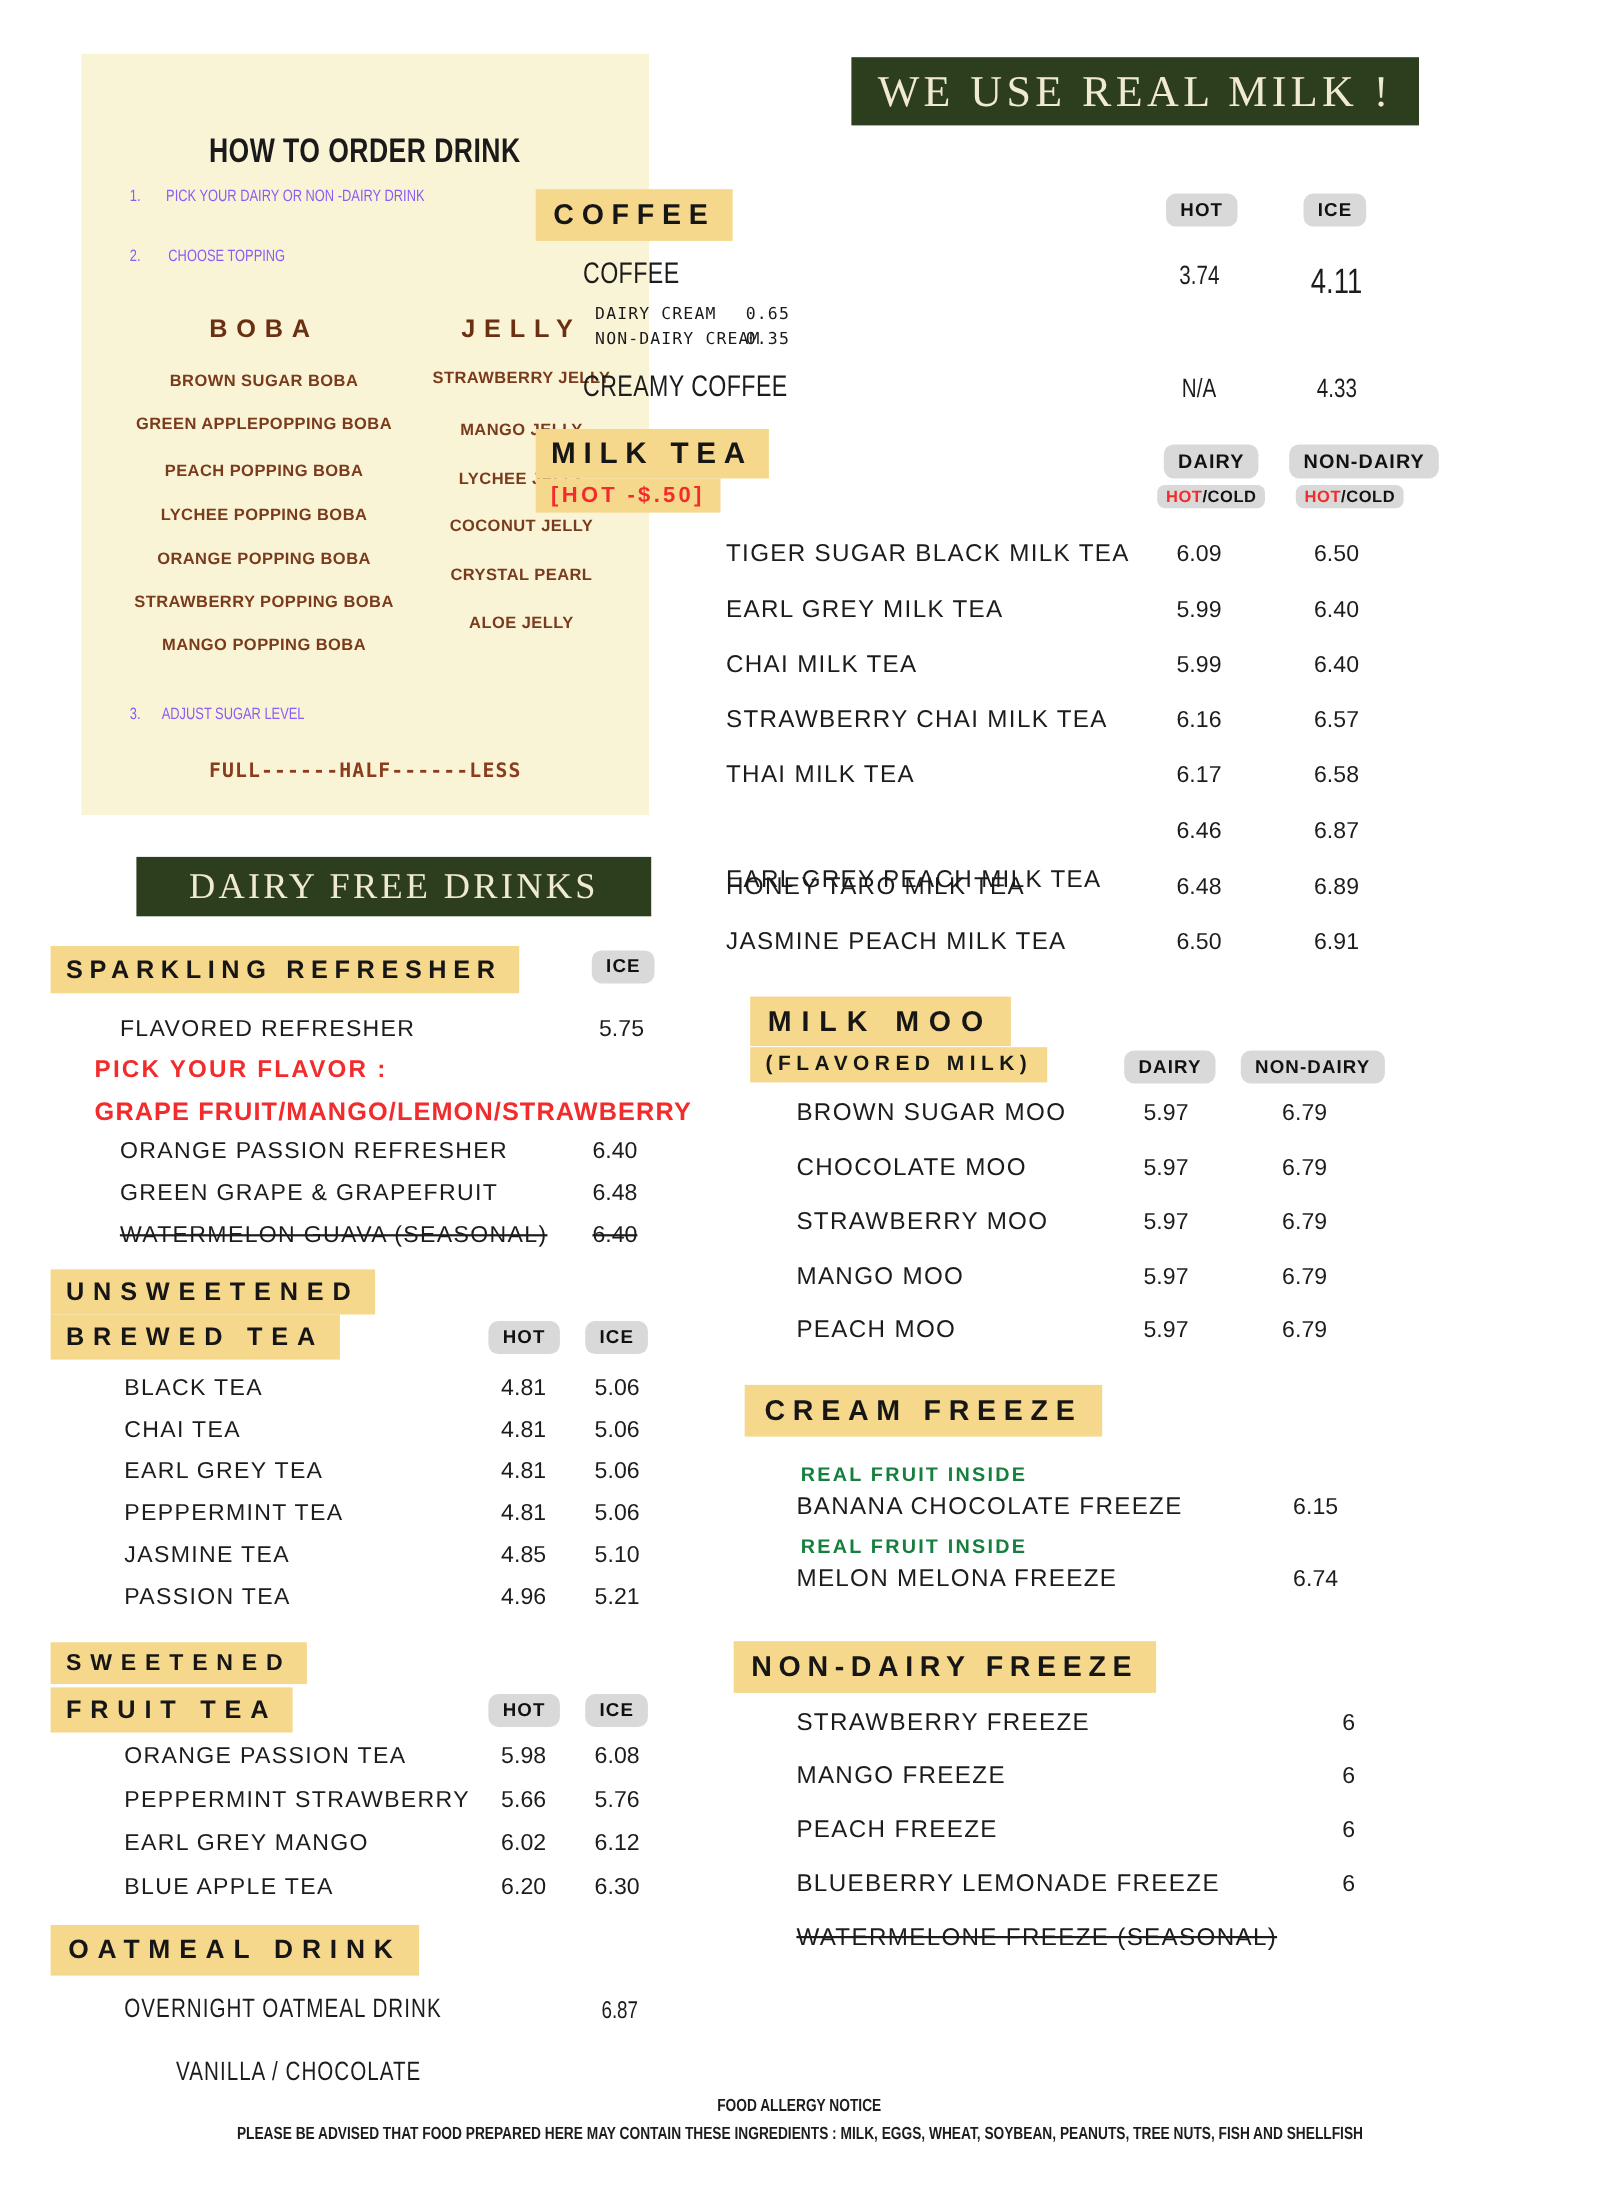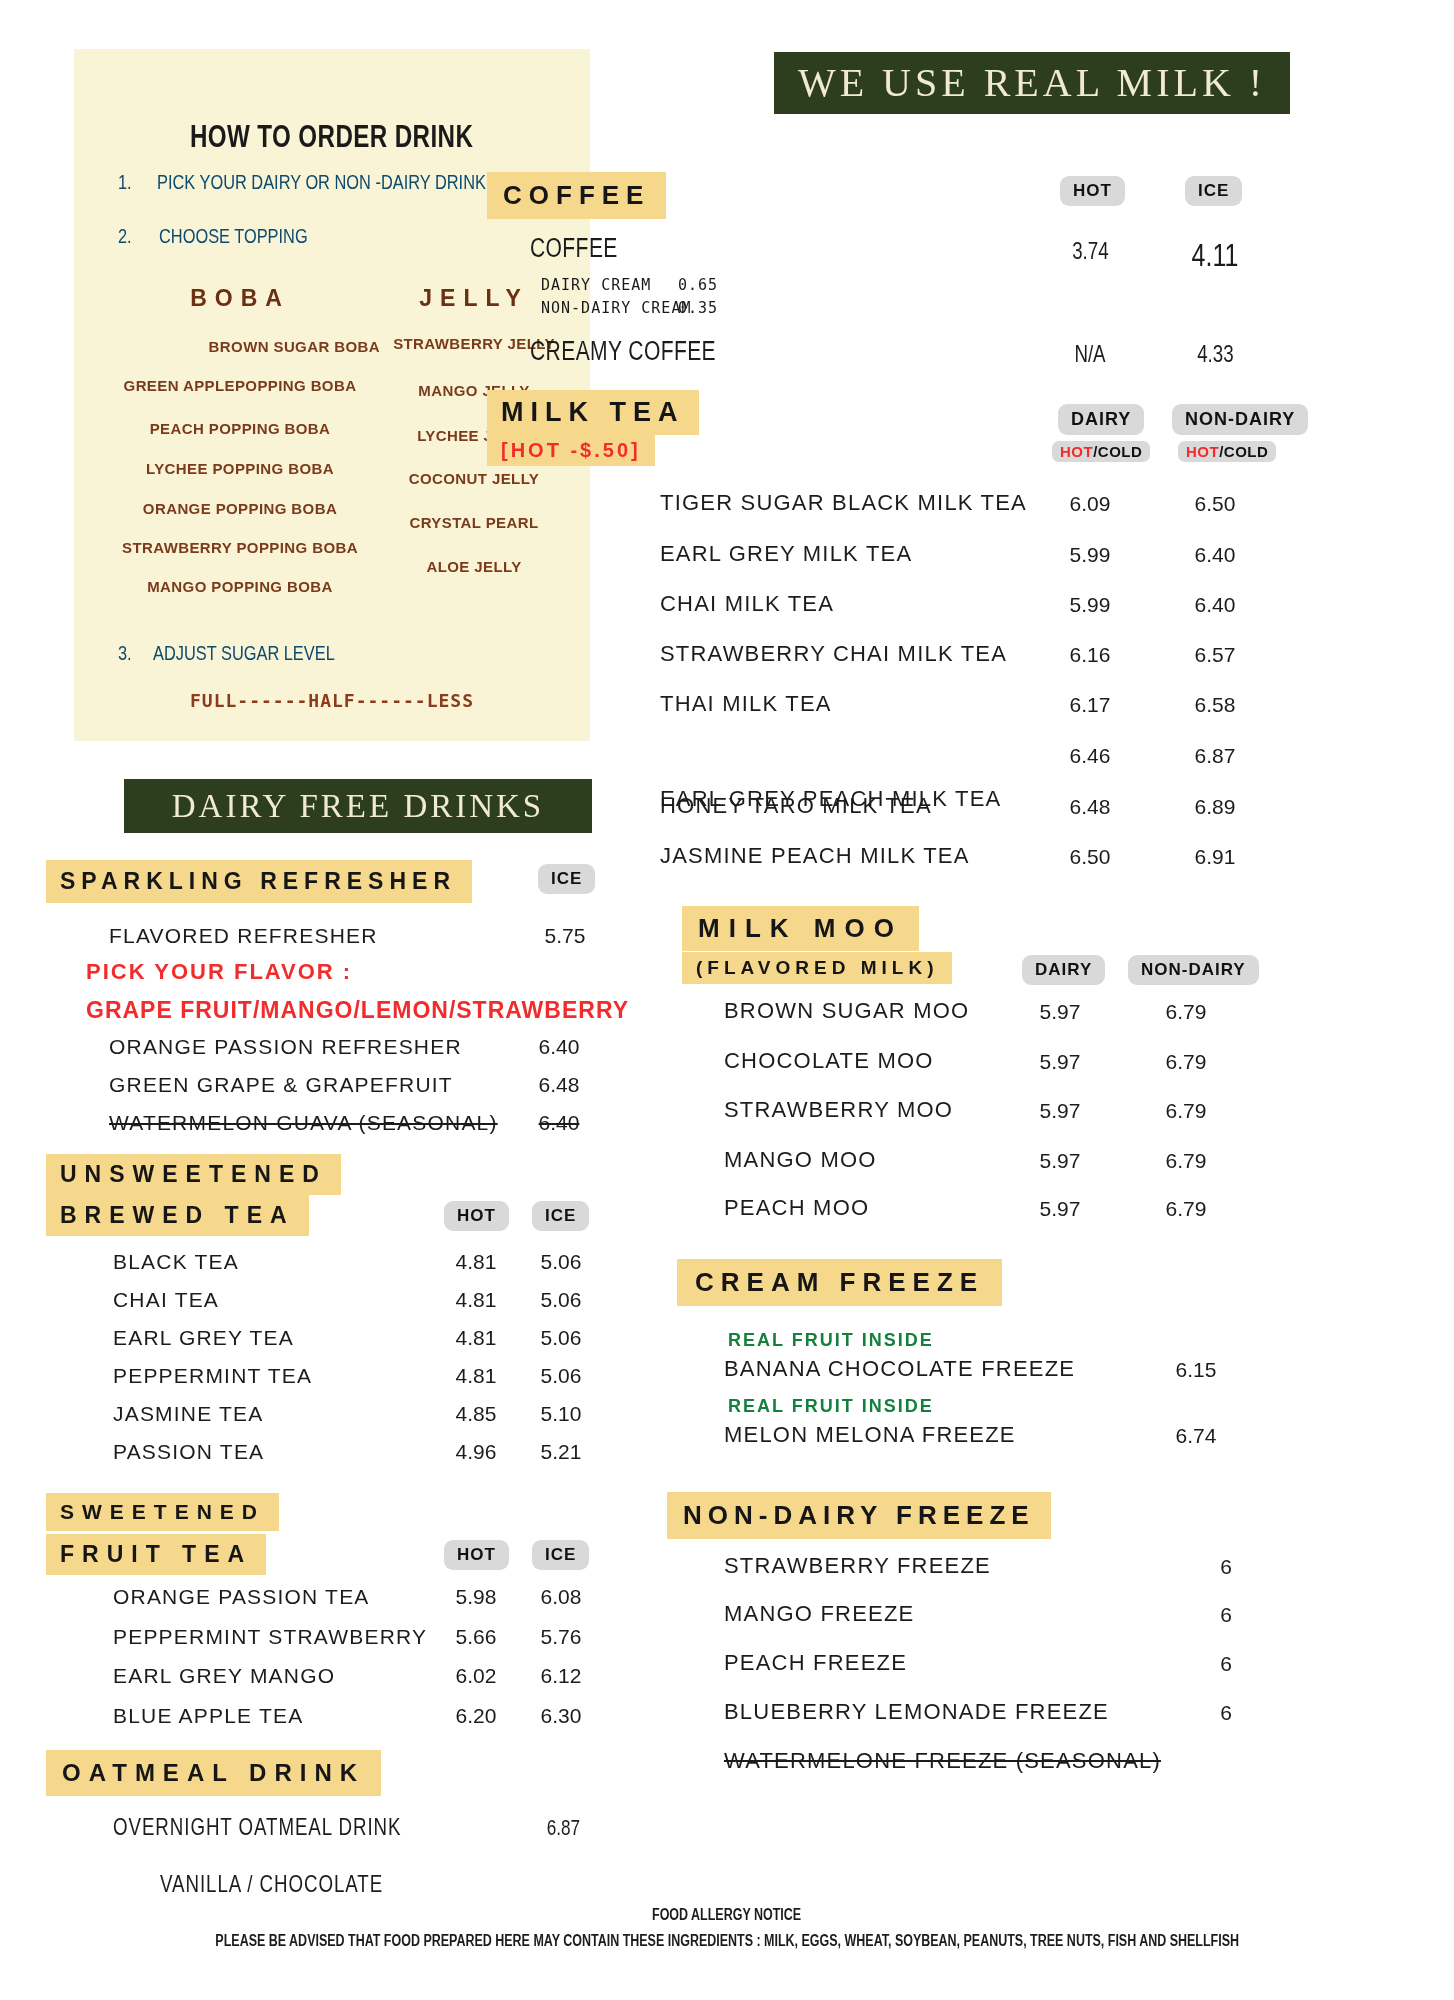--- a/index.html
+++ b/index.html
@@ -5,21 +5,21 @@
   html,body{margin:0;padding:0;}
   body{width:1454px;height:2000px;position:relative;background:#ffffff;
        font-family:"Liberation Sans",sans-serif;color:#1c1c1c;overflow:hidden;}
   .abs{position:absolute;white-space:nowrap;}
   
   .cx{display:inline-block;transform:scaleX(.78);transform-origin:left center;}
   .cxc{display:inline-block;transform:scaleX(.78);transform-origin:center center;}
   
   .cream{position:absolute;left:74px;top:49px;width:516px;height:692px;background:#faf4d7;}
   .howtitle{left:0;width:516px;top:70px;text-align:center;font-size:31px;font-weight:bold;letter-spacing:.5px;color:#1a1a1a;}
-  .step{font-size:21px;font-weight:500;color:#0c4a6e;}
+  .step{font-size:15px;font-weight:500;color:#8b5cf6;}
   .topcol{position:absolute;text-align:center;}
   .tophead{font-size:23px;font-weight:bold;letter-spacing:8px;color:#6b2f12;}
   .topitem{position:absolute;width:100%;text-align:center;font-size:15px;font-weight:bold;
            letter-spacing:.4px;color:#7a3b1c;white-space:nowrap;}
   .sugar{font-family:"DejaVu Sans Mono",monospace;font-weight:bold;font-size:18px;color:#8a3c1d;letter-spacing:1px;}
   
   .greenbanner{position:absolute;background:#2d3e1e;color:#f1ead2;text-align:center;
                font-family:"Liberation Serif",serif;white-space:nowrap;}
   
   .hl{position:absolute;background:#f6d88c;color:#161616;font-weight:bold;white-space:nowrap;}
@@ -47,21 +47,21 @@
     <span class="cx">1.</span>
     <span class="cx" style="margin-left:16px;">PICK YOUR DAIRY OR NON -DAIRY DRINK</span>
   </div>
   <div class="abs step" style="left:44px;top:175px;">
     <span class="cx">2.</span>
     <span class="cx" style="margin-left:18px;">CHOOSE TOPPING</span>
   </div>
 
   <div class="topcol" style="left:26px;top:236px;width:280px;height:360px;">
     <div class="tophead">BOBA</div>
-    <div class="topitem" style="top:53px;text-align:right;">BROWN SUGAR BOBA</div>
+    <div class="topitem" style="top:53px;">BROWN SUGAR BOBA</div>
     <div class="topitem" style="top:92px;">GREEN APPLEPOPPING BOBA</div>
     <div class="topitem" style="top:135px;">PEACH POPPING BOBA</div>
     <div class="topitem" style="top:175px;">LYCHEE POPPING BOBA</div>
     <div class="topitem" style="top:215px;">ORANGE POPPING BOBA</div>
     <div class="topitem" style="top:254px;">STRAWBERRY POPPING BOBA</div>
     <div class="topitem" style="top:293px;">MANGO POPPING BOBA</div>
   </div>
 
   <div class="topcol" style="left:270px;top:236px;width:260px;height:360px;">
     <div class="tophead">JELLY</div>

